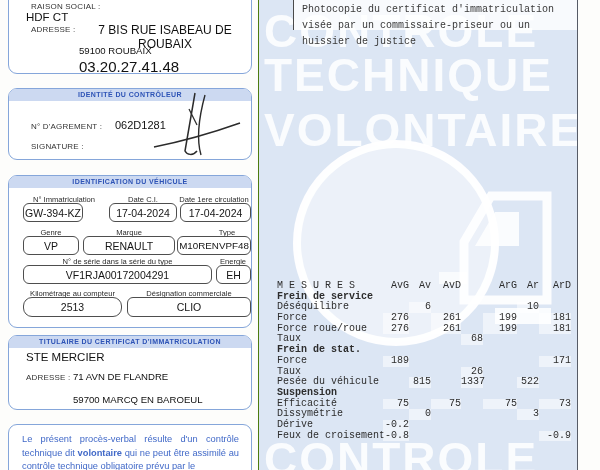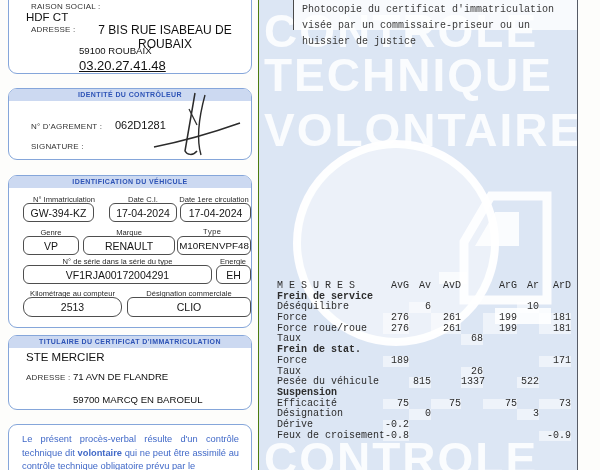--- a/index.html
+++ b/index.html
@@ -60,21 +60,21 @@
 <div id="page">
 
   <div class="remnant"></div>
 
   <div class="box" style="top:-14px;height:88px;">
     <div class="lbl" style="left:22px;top:15px;">RAISON SOCIAL :</div>
     <div class="val" style="left:17px;top:24px;font-size:11.5px;">HDF CT</div>
     <div class="lbl" style="left:22px;top:38px;">ADRESSE :</div>
     <div class="val" style="left:70px;top:36px;font-size:12px;text-align:center;">7 BIS RUE ISABEAU DE ROUBAIX</div>
     <div class="val" style="left:70px;top:58px;font-size:9.6px;">59100 ROUBAIX</div>
-    <div class="val" style="left:70px;top:71px;font-size:13px;text-decoration:underline;">03.20.27.41.48</div>
+    <div class="val" style="left:70px;top:71px;font-size:15px;">03.20.27.41.48</div>
   </div>
 
   <div class="box" style="top:88px;height:72px;">
     <div class="box-header">IDENTITÉ DU CONTRÔLEUR</div>
     <div class="lbl" style="left:22px;top:33px;">N° D'AGREMENT :</div>
     <div class="val" style="left:106px;top:30px;font-size:11px;">062D1281</div>
     <div class="lbl" style="left:22px;top:53px;">SIGNATURE :</div>
     <svg width="92" height="66" viewBox="0 0 92 66" style="position:absolute;left:142px;top:2px;">
       <path d="M3,56 C28,51 58,43 89,32" fill="none" stroke="#2b2b2b" stroke-width="1.5"></path>
       <path d="M44,2 L34,60 C36,64 42,65 46,60" fill="none" stroke="#2b2b2b" stroke-width="1.5"></path>
@@ -82,27 +82,27 @@
       <path d="M38,18 L46,34" fill="none" stroke="#2b2b2b" stroke-width="1.2"></path>
     </svg>
   </div>
 
   <div class="box" style="top:175px;height:153px;">
     <div class="box-header">IDENTIFICATION DU VÉHICULE</div>
 
     <div class="fld-label" style="left:14px;top:19px;width:82px;">N° Immatriculation</div>
     <div class="fld-label" style="left:100px;top:19px;width:68px;">Date C.I.</div>
     <div class="fld-label" style="left:164px;top:19px;width:82px;">Date 1ere circulation</div>
-    <div class="fld" style="left:14px;top:27px;width:71px;height:19px;">GW-394-KZ</div>
+    <div class="fld" style="left:14px;top:27px;width:60px;height:19px;">GW-394-KZ</div>
     <div class="fld" style="left:100px;top:27px;width:68px;height:19px;">17-04-2024</div>
     <div class="fld" style="left:171px;top:27px;width:71px;height:19px;">17-04-2024</div>
 
     <div class="fld-label" style="left:14px;top:52px;width:56px;">Genre</div>
     <div class="fld-label" style="left:74px;top:52px;width:92px;">Marque</div>
-    <div class="fld-label" style="left:166px;top:52px;width:74px;font-family:Liberation Mono, monospace;">Type</div>
+    <div class="fld-label" style="left:181px;top:52px;width:74px;">Type</div>
     <div class="fld" style="left:14px;top:60px;width:56px;height:19px;">VP</div>
     <div class="fld" style="left:74px;top:60px;width:92px;height:19px;">RENAULT</div>
     <div class="fld" style="left:168px;top:60px;width:74px;height:19px;font-size:9.8px;">M10RENVPF48</div>
 
     <div class="fld-label" style="left:14px;top:81px;width:189px;">N° de série dans la série du type</div>
     <div class="fld-label" style="left:205px;top:81px;width:38px;">Energie</div>
     <div class="fld" style="left:14px;top:89px;width:189px;height:19px;">VF1RJA00172004291</div>
     <div class="fld" style="left:207px;top:89px;width:35px;height:19px;">EH</div>
 
     <div class="fld-label" style="left:14px;top:113px;width:99px;">Kilométrage au compteur</div>
@@ -259,21 +259,21 @@
           <span class="m-label">Efficacité</span>
           <span class="m-cell filled">75</span>
           <span class="m-cell"></span>
           <span class="m-cell filled">75</span>
           <span class="m-cell"></span>
           <span class="m-cell filled">75</span>
           <span class="m-cell"></span>
           <span class="m-cell filled">73</span>
         </div>
         <div class="m-row">
-          <span class="m-label">Désignation</span>
+          <span class="m-label">Dissymétrie</span>
           <span class="m-cell"></span>
           <span class="m-cell filled">0</span>
           <span class="m-cell"></span>
           <span class="m-cell"></span>
           <span class="m-cell"></span>
           <span class="m-cell filled">3</span>
           <span class="m-cell"></span>
         </div>
         <div class="m-row">
           <span class="m-label">Dérive</span>

